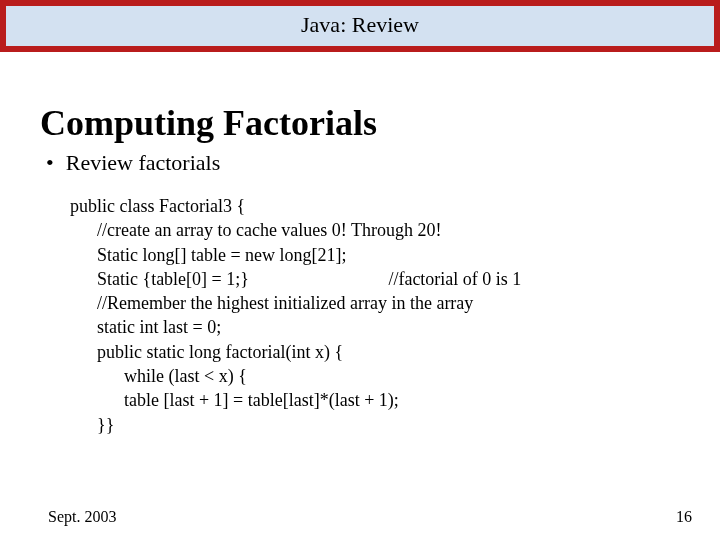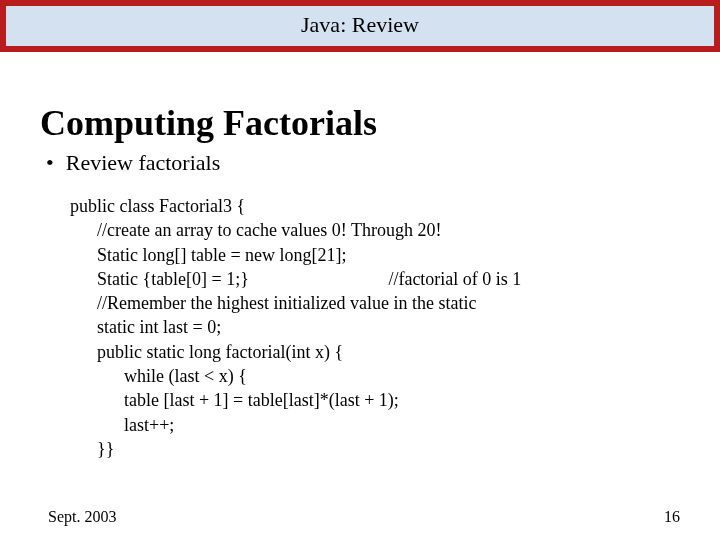--- a/index.html
+++ b/index.html
@@ -44,21 +44,21 @@
   }
   .code-line { white-space: pre; }
   .footer {
     position: absolute;
     bottom: 14px;
     left: 0;
     width: 100%;
     display: flex;
     justify-content: space-between;
     align-items: baseline;
-    padding: 0 40px 0 48px;
+    padding: 0 28px 0 48px;
     font-size: 16px;
   }
   .footer-center {
     position: absolute;
     left: 50%;
     transform: translateX(-50%);
     white-space: pre;
   }
 </style>
 </head>
@@ -74,26 +74,25 @@
   <div class="bullet-row">
     <span class="bullet-dot">•</span>
     <span>Review factorials</span>
   </div>
 
   <div class="code-block">
     <div class="code-line">public class Factorial3 {</div>
     <div class="code-line">      //create an array to cache values 0! Through 20!</div>
     <div class="code-line">      Static long[] table = new long[21];</div>
     <div class="code-line">      Static {table[0] = 1;}                               //factorial of 0 is 1</div>
-    <div class="code-line">      //Remember the highest initialized value in the static</div>
+    <div class="code-line">      //Remember the highest initialized array in the array</div>
     <div class="code-line">      static int last = 0;</div>
     <div class="code-line">      public static long factorial(int x) {</div>
     <div class="code-line">            while (last &lt; x) {</div>
     <div class="code-line">            table [last + 1] = table[last]*(last + 1);</div>
-    <div class="code-line">            last++;</div>
     <div class="code-line">      }}</div>
   </div>
 </div>
 
 <div class="footer">
   <span>Sept. 2003</span>
   <span>16</span>
 </div>
 
 </body></html>

